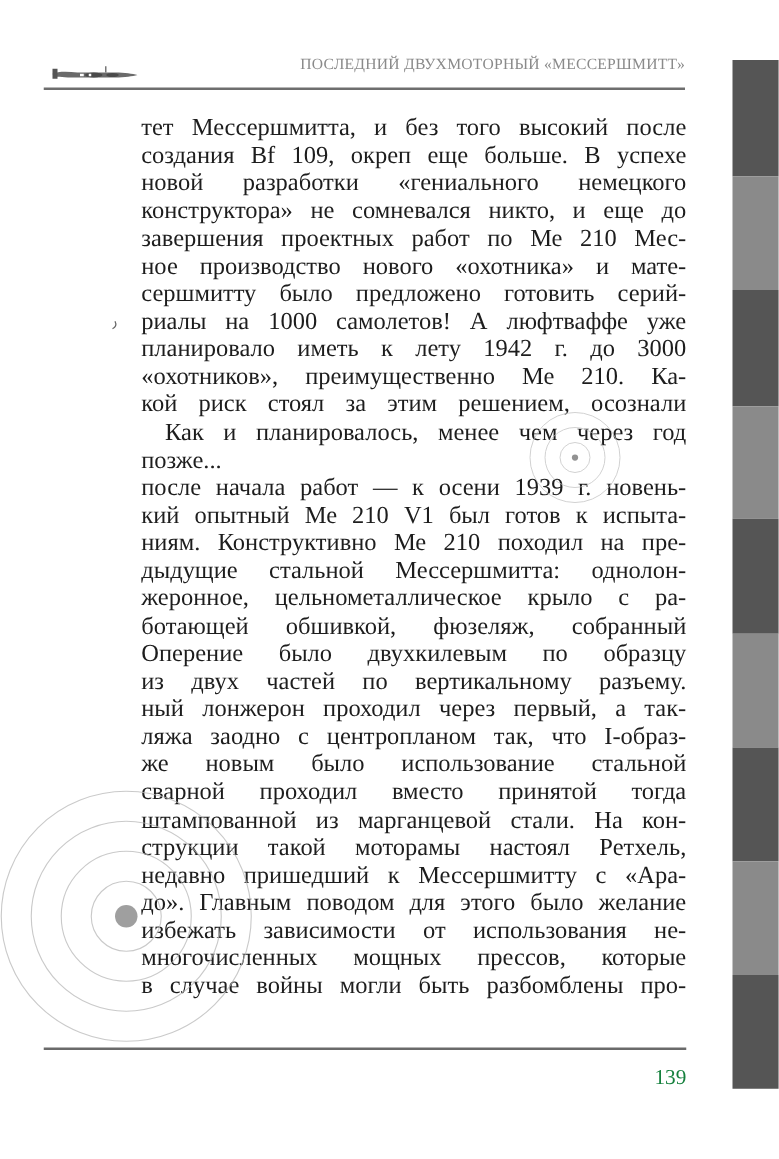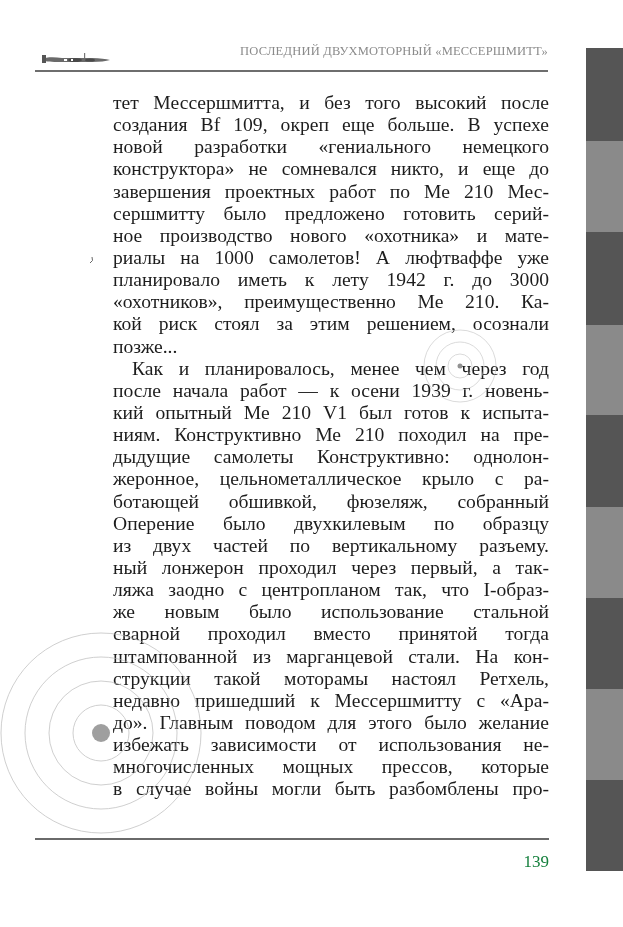--- a/index.html
+++ b/index.html
@@ -82,32 +82,32 @@
   </svg>
   <div class="header-title">ПОСЛЕДНИЙ ДВУХМОТОРНЫЙ «МЕССЕРШМИТТ»</div>
   <div class="header-rule"></div>
 
   <div class="body-text" id="body-text">
       <span class="line">тет Мессершмитта, и без того высокий после</span>
       <span class="line">создания Bf 109, окреп еще больше. В успехе</span>
       <span class="line">новой разработки «гениального немецкого</span>
       <span class="line">конструктора» не сомневался никто, и еще до</span>
       <span class="line">завершения проектных работ по Ме 210 Мес-</span>
+      <span class="line">ное производство нового «охотника» и мате-</span>
       <span class="line">сершмитту было предложено готовить серий-</span>
-      <span class="line">ное производство нового «охотника» и мате-</span>
       <span class="line">риалы на 1000 самолетов! А люфтваффе уже</span>
       <span class="line">планировало иметь к лету 1942 г. до 3000</span>
       <span class="line">«охотников», преимущественно Ме 210. Ка-</span>
       <span class="line">кой риск стоял за этим решением, осознали</span>
+      <span class="line indent">Как и планировалось, менее чем через год</span>
       <span class="line last">позже...</span>
-      <span class="line indent">Как и планировалось, менее чем через год</span>
       <span class="line">после начала работ — к осени 1939 г. новень-</span>
       <span class="line">кий опытный Ме 210 V1 был готов к испыта-</span>
       <span class="line">ниям. Конструктивно Ме 210 походил на пре-</span>
-      <span class="line">дыдущие самолеты Конструктивно: однолон-</span>
+      <span class="line">дыдущие стальной Мессершмитта: однолон-</span>
       <span class="line">жеронное, цельнометаллическое крыло с ра-</span>
       <span class="line">ботающей обшивкой, фюзеляж, собранный</span>
       <span class="line">Оперение было двухкилевым по образцу</span>
       <span class="line">из двух частей по вертикальному разъему.</span>
       <span class="line">ный лонжерон проходил через первый, а так-</span>
       <span class="line">ляжа заодно с центропланом так, что I-образ-</span>
       <span class="line">же новым было использование стальной</span>
       <span class="line">сварной проходил вместо принятой тогда</span>
       <span class="line">штампованной из марганцевой стали. На кон-</span>
       <span class="line">струкции такой моторамы настоял Ретхель,</span>

